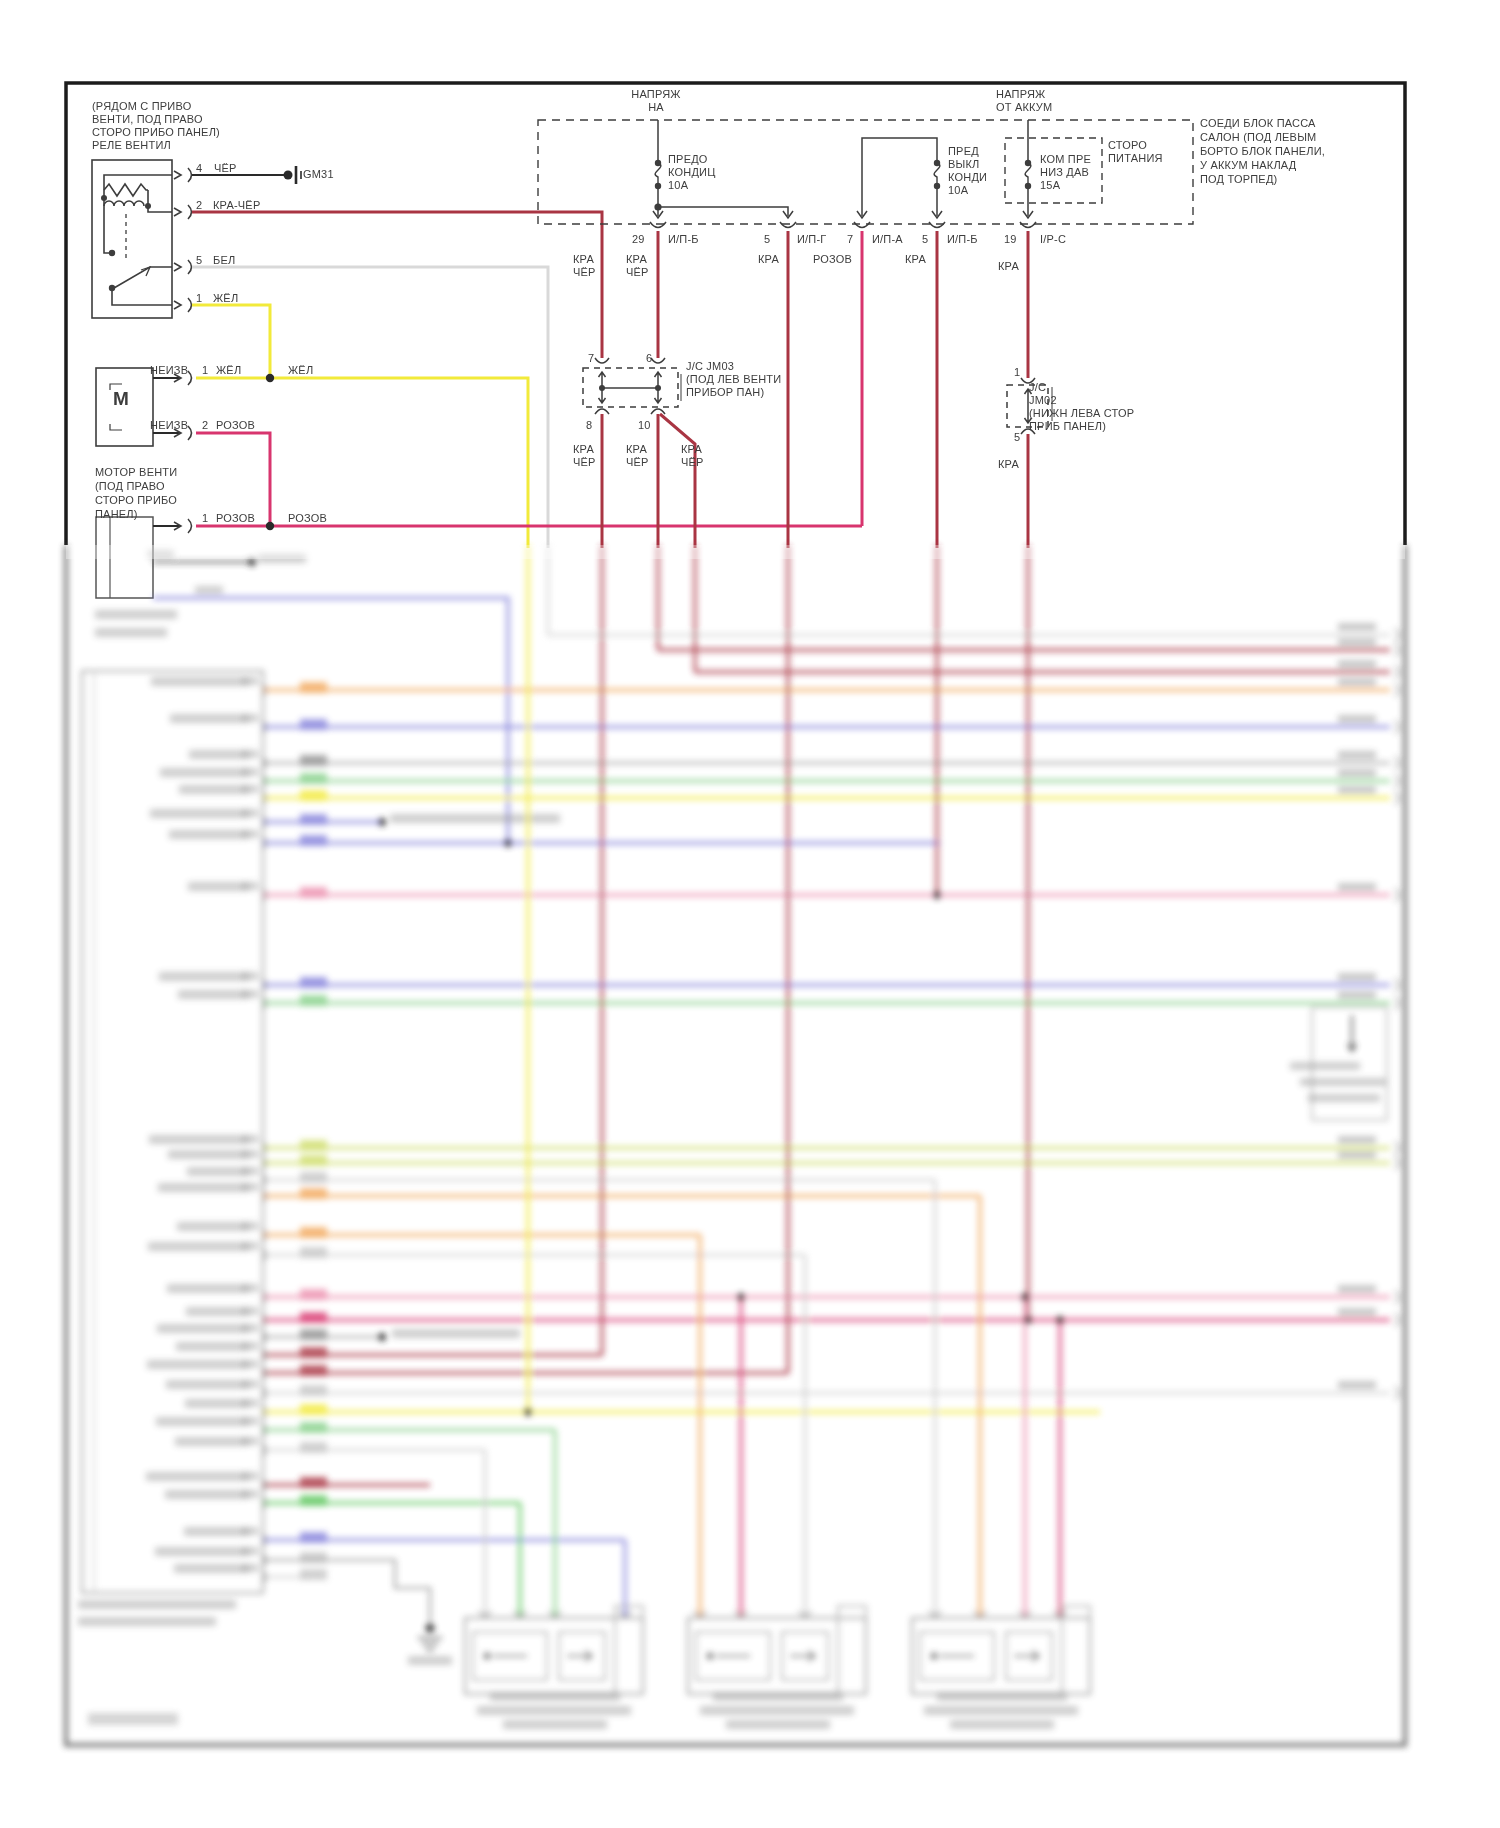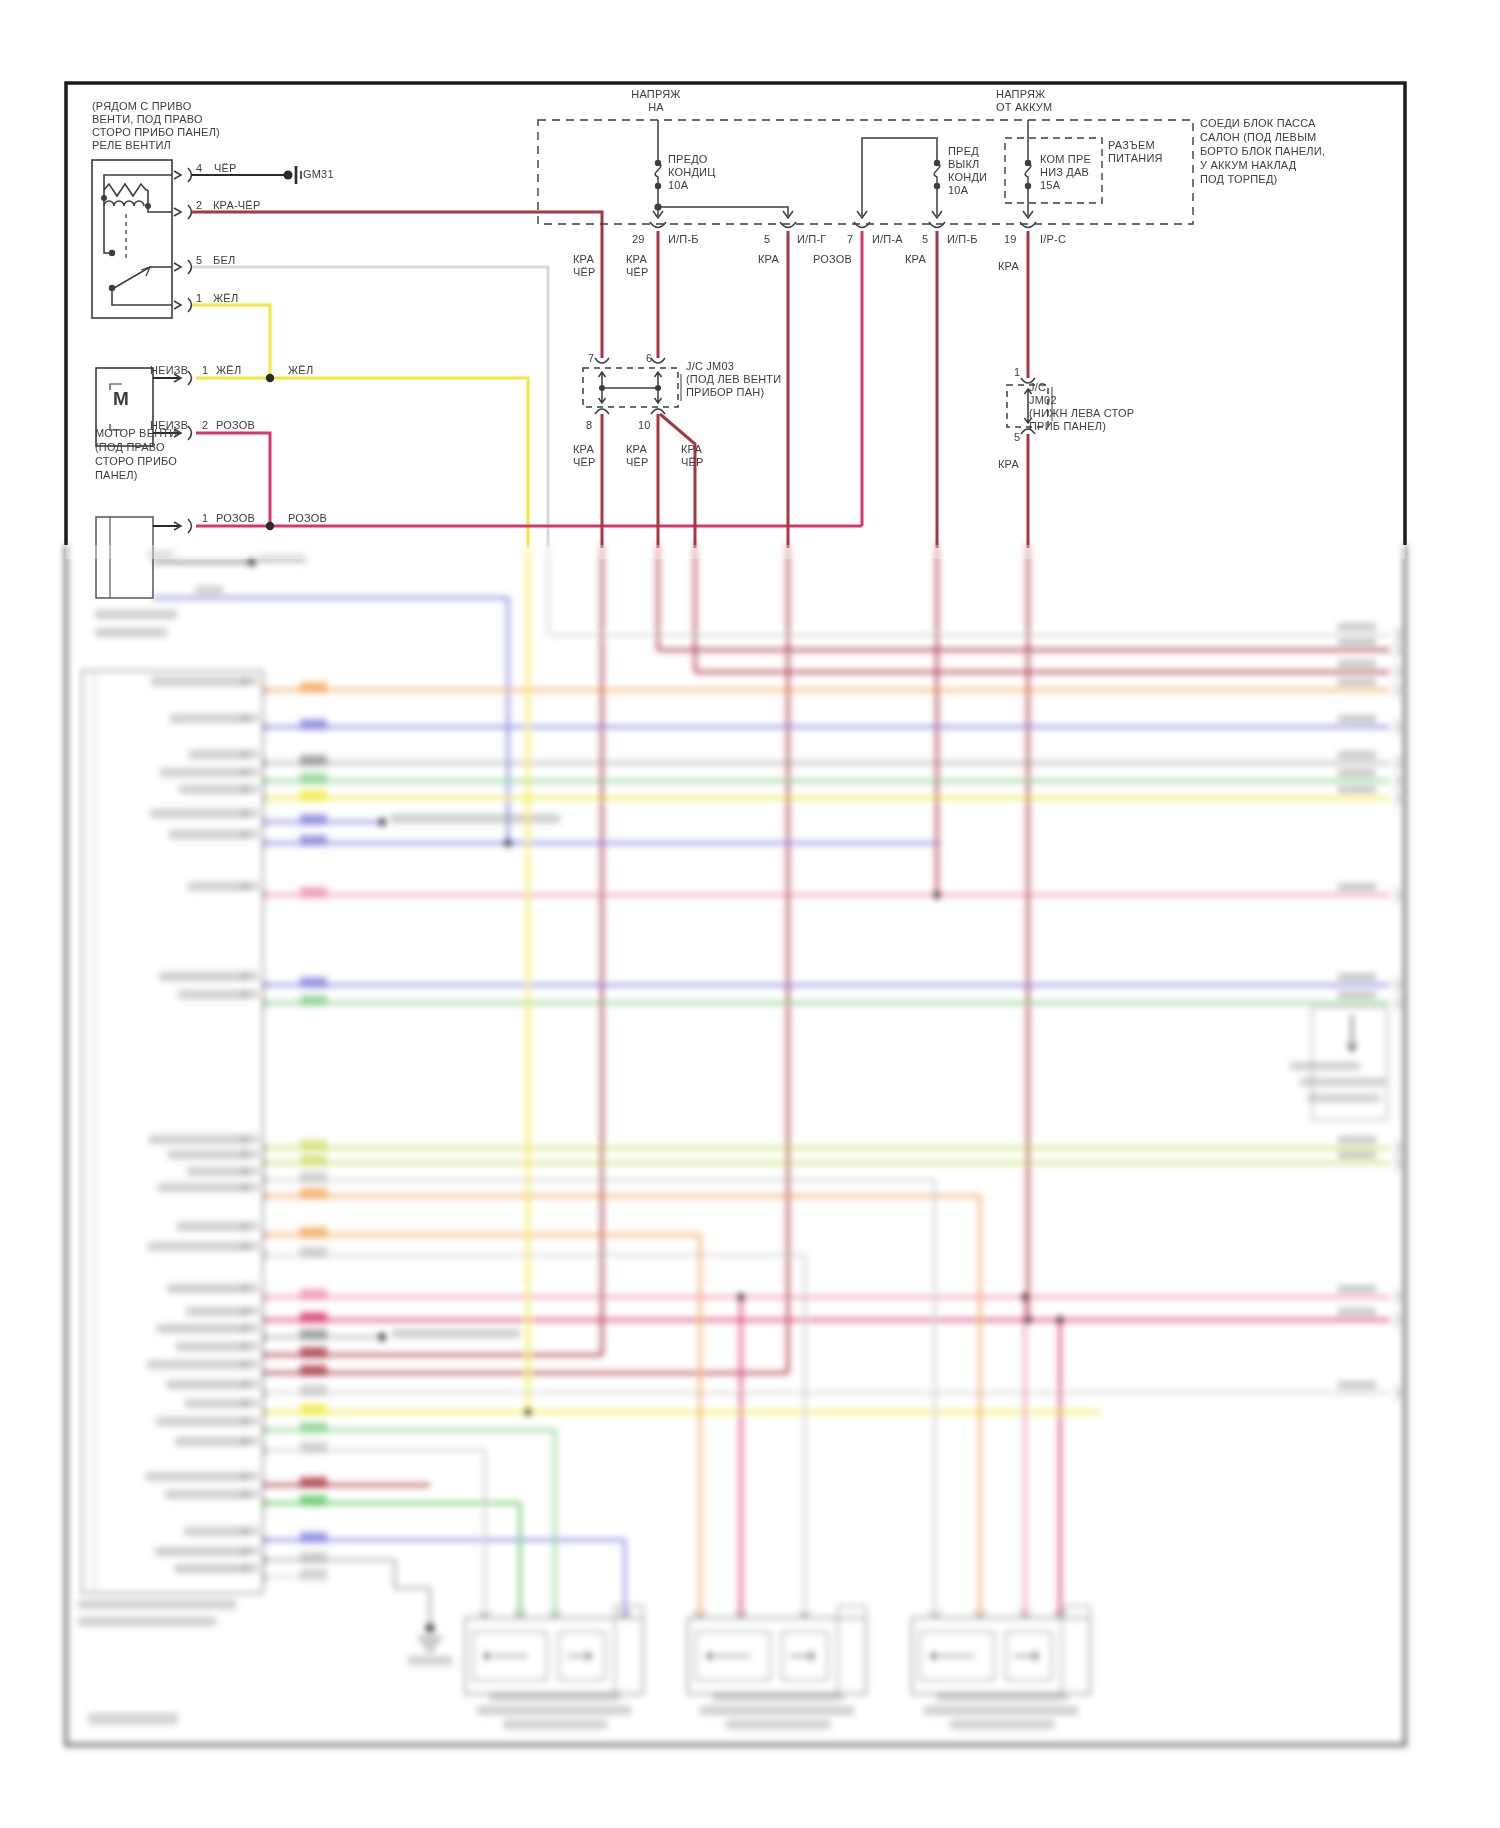--- a/index.html
+++ b/index.html
@@ -449,21 +449,21 @@
 <div class="lbl" style="left:213px;top:292px">ЖЁЛ</div>
 
 <div class="lbl big" style="left:105px;top:392px;width:32px;text-align:center">М</div>
 <div class="lbl" style="left:150px;top:364px">НЕИЗВ</div>
 <div class="lbl" style="left:202px;top:364px">1</div>
 <div class="lbl" style="left:216px;top:364px">ЖЁЛ</div>
 <div class="lbl" style="left:288px;top:364px">ЖЁЛ</div>
 <div class="lbl" style="left:150px;top:419px">НЕИЗВ</div>
 <div class="lbl" style="left:202px;top:419px">2</div>
 <div class="lbl" style="left:216px;top:419px">РОЗОВ</div>
-<div class="lbl lh14" style="left:95px;top:426px">
+<div class="lbl lh14" style="left:95px;top:465px">
   <div>МОТОР ВЕНТИ</div>
   <div>(ПОД ПРАВО</div>
   <div>СТОРО ПРИБО</div>
   <div>ПАНЕЛ)</div>
 </div>
 <div class="lbl" style="left:202px;top:512px">1</div>
 <div class="lbl" style="left:216px;top:512px">РОЗОВ</div>
 <div class="lbl" style="left:288px;top:512px">РОЗОВ</div>
 
 <div class="lbl ctr" style="left:618px;top:88px;width:76px">
@@ -484,21 +484,21 @@
   <div>ВЫКЛ</div>
   <div>КОНДИ</div>
   <div>10А</div>
 </div>
 <div class="lbl" style="left:1040px;top:153px">
   <div>КОМ ПРЕ</div>
   <div>НИЗ ДАВ</div>
   <div>15А</div>
 </div>
 <div class="lbl" style="left:1108px;top:139px">
-  <div>РАЗЪЕМ</div>
+  <div>СТОРО</div>
   <div>ПИТАНИЯ</div>
 </div>
 <div class="lbl lh14" style="left:1200px;top:116px">
   <div>СОЕДИ БЛОК ПАССА</div>
   <div>САЛОН (ПОД ЛЕВЫМ</div>
   <div>БОРТО БЛОК ПАНЕЛИ,</div>
   <div>У АККУМ НАКЛАД</div>
   <div>ПОД ТОРПЕД)</div>
 </div>
 

